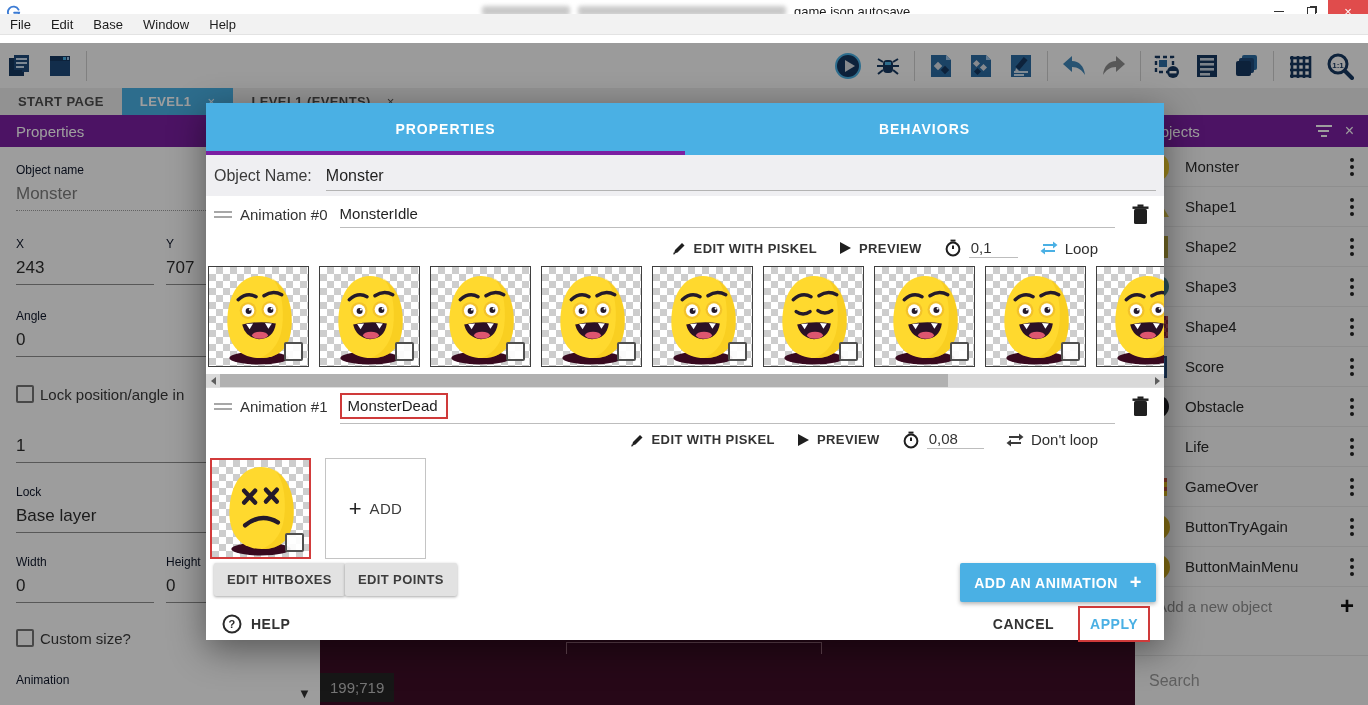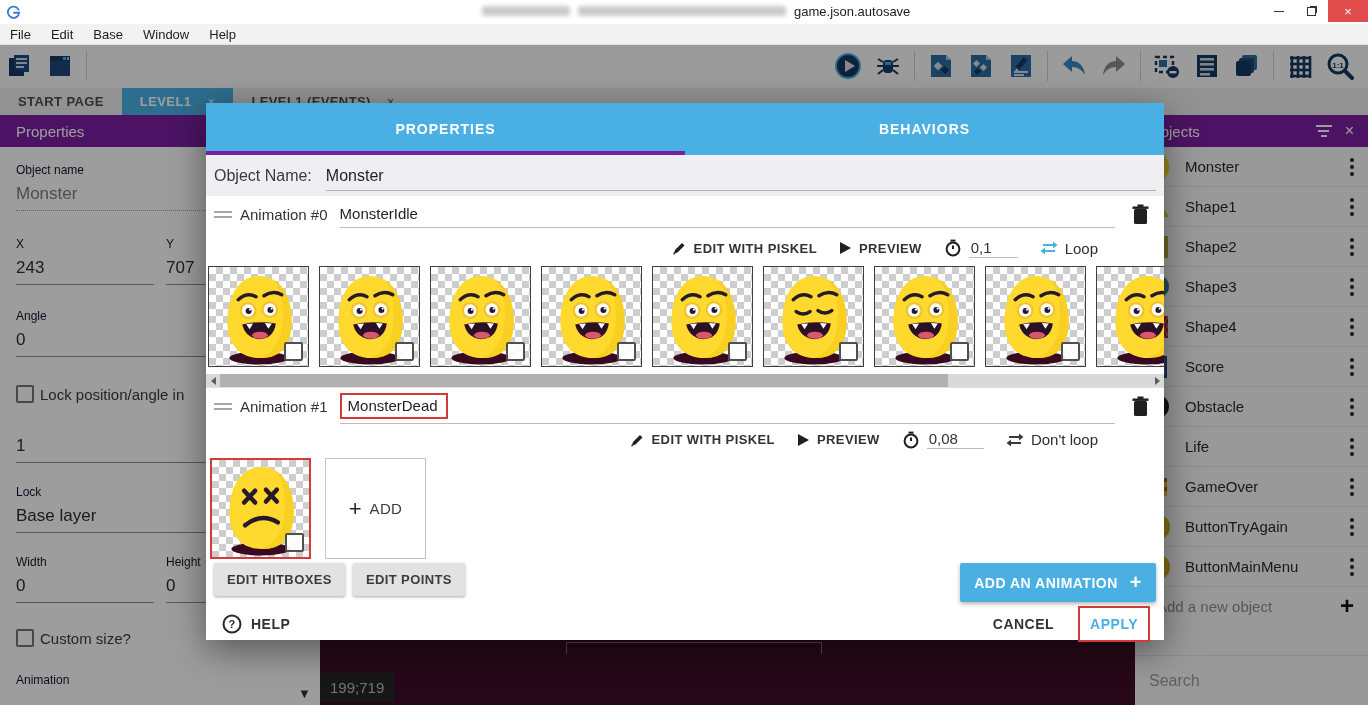--- a/index.html
+++ b/index.html
@@ -13,21 +13,21 @@
   .title-wrap { position:absolute; left:482px; top:0; height:22px; display:flex; align-items:center; gap:8px; }
   .blur-blob { display:inline-block; height:10px; border-radius:3px; background:#c9c9c9; filter:blur(2px); }
   .title-text { font-size:13px; color:#1c1c1c; }
   .win-controls { position:absolute; right:0; top:0; height:22px; display:flex; }
   .win-btn { width:33px; height:22px; display:flex; align-items:center; justify-content:center; color:#333; font-size:12px; }
   .win-btn.min i { display:block; width:10px; border-bottom:1px solid #333; }
   .win-btn.restore i { display:block; width:9px; height:9px; border:1px solid #333; box-shadow:2px -2px 0 -1px #333; }
   .win-btn.close { width:40px; background:#e04c4c; color:#fff; font-size:13px; }
 
   
-  .menubar { position:absolute; top:24px; left:0; right:0; height:21px; background:#f2f2f2; display:flex; align-items:center; z-index:30; border-bottom:1px solid #e3e3e3; }
+  .menubar { position:absolute; top:14px; left:0; right:0; height:21px; background:#f2f2f2; display:flex; align-items:center; z-index:30; border-bottom:1px solid #e3e3e3; }
   .menu-item { font-size:13px; color:#1c1c1c; padding:0 10px; }
 
   
   .toolbar { position:absolute; top:43px; left:0; right:0; height:45px; background:#fafafa; display:flex; align-items:center; z-index:1; }
   .tb-icon { width:34px; height:34px; margin:0 3px; display:flex; align-items:center; justify-content:center; }
   .tb-icon svg { width:28px; height:28px; }
   .tb-sep { width:1px; height:30px; background:#cfcfcf; margin:0 6px; }
   .tb-right { margin-left:auto; display:flex; align-items:center; margin-right:8px; }
 
   
@@ -127,21 +127,21 @@
   .hs-arrow.left { left:0; } .hs-arrow.right { right:0; }
   .hs-arrow i { width:0; height:0; border-top:4px solid transparent; border-bottom:4px solid transparent; }
   .hs-arrow.left i { border-right:5px solid #5d5d5d; }
   .hs-arrow.right i { border-left:5px solid #5d5d5d; }
   .hs-thumb { position:absolute; left:14px; top:0; height:13px; width:76%; background:#b1b1b1; }
   .frames2 { display:flex; gap:14px; padding:4px 0 0 4px; height:107px; flex:0 0 auto; }
   .add-tile { width:101px; height:101px; border:1px solid #c4c4c4; background:#fff; display:flex; align-items:center; justify-content:center; gap:8px; flex:0 0 auto; }
   .add-tile .plus { font-size:22px; color:#222; }
   .add-tile .lbl { font-size:15px; color:#3c3c3c; letter-spacing:.4px; }
   .actions-row { display:flex; justify-content:space-between; align-items:flex-start; padding:2px 8px 0 8px; flex:0 0 auto; }
-  .gray-btns { display:flex; gap:8px;text-align:center; }
+  .gray-btns { display:flex; gap:0;text-align:center; }
   .gray-btn { background:#e2e2e2; color:#3c3c3c; font-size:13px; font-weight:bold; letter-spacing:.4px; padding:9px 13px; border-radius:2px; box-shadow:0 1px 3px rgba(0,0,0,.35); }
   .blue-btn { background:#4ab0e4; color:#fff; font-size:14px; font-weight:bold; letter-spacing:.5px; padding:8px 14px; border-radius:2px; box-shadow:0 2px 4px rgba(0,0,0,.3); display:flex; align-items:center; gap:12px; }
   .blue-btn .plus { font-size:20px; font-weight:bold; }
   .dlg-footer { margin-top:auto; height:50px; display:flex; align-items:center; padding:0 14px 6px 16px; flex:0 0 auto; }
   .help-btn { display:flex; align-items:center; gap:9px; font-size:14px; font-weight:bold; color:#333; letter-spacing:.5px; }
   .footer-right { margin-left:auto; display:flex; align-items:center; gap:18px; }
   .cancel-btn { font-size:14px; font-weight:bold; color:#333; letter-spacing:.5px; padding:8px 6px; }
   .apply-wrap { border:2px solid #cf3a3a; padding:7px 10px; }
   .apply-btn { font-size:14px; font-weight:bold; color:#4ab0e4; letter-spacing:.5px; }
 

